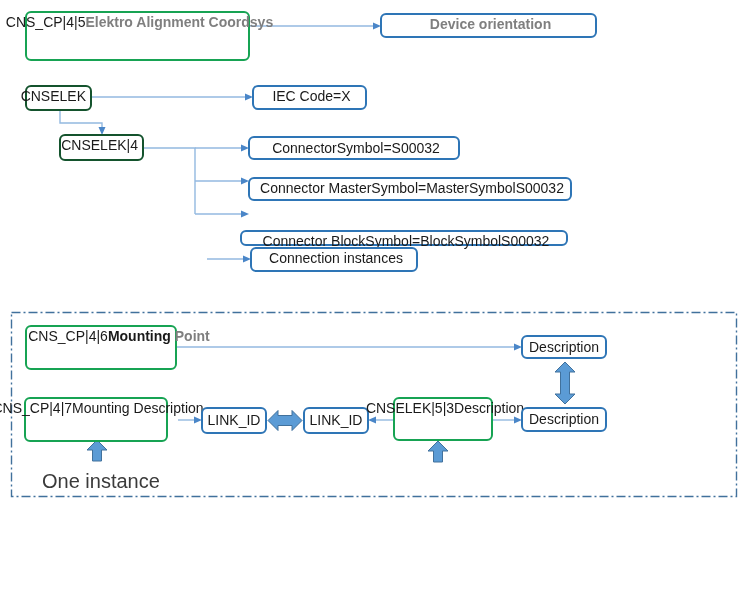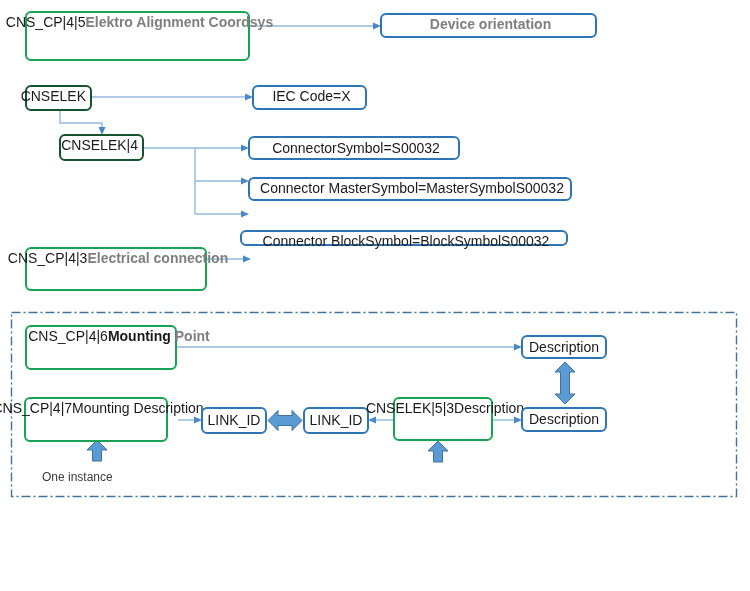--- a/index.html
+++ b/index.html
@@ -15,21 +15,21 @@
   .blue{border:2px solid #2e75b6;}
   .pad{padding-left:8px;padding-right:4px;}
   .center{align-items:center;text-align:center;}
   .l1{display:block;line-height:19px;white-space:nowrap;}
   .l2{display:block;line-height:19px;white-space:nowrap;font-weight:bold;color:#7f7f7f;}
   .l2-plain{display:block;line-height:19px;white-space:nowrap;color:#1a1a1a;font-weight:normal;}
   .mixed{display:block;line-height:19px;white-space:nowrap;}
   .mixed .black{color:#1a1a1a;font-weight:bold;}
   .mixed .gray{color:#7f7f7f;font-weight:bold;}
   .accent-gray{font-weight:bold;color:#7f7f7f;}
-  .note{position:absolute;font-size:12px;color:#3b3b3b;white-space:nowrap;}
+  .note{position:absolute;font-size:20px;color:#3b3b3b;white-space:nowrap;}
 </style>
 </head>
 <body>
 
 <div class="canvas">
 
   <svg class="overlay" viewBox="0 0 750 591">
 
     <rect x="11.5" y="312.5" width="725" height="184" fill="none" stroke="#41719c" stroke-width="1.4" stroke-dasharray="9 3 2 3"></rect>
 
@@ -95,23 +95,22 @@
   <div class="box blue pad" style="left:248px;top:136px;width:212px;height:24px;align-items:center;">
     <span class="l1">ConnectorSymbol=S00032</span>
   </div>
   <div class="box blue pad" style="left:248px;top:169px;width:324px;height:24px;margin-top:8px;">
     <span class="l1">Connector MasterSymbol=MasterSymbolS00032</span>
   </div>
   <div class="box blue pad" style="left:240px;top:202px;width:328px;height:16px;margin-top:28px;">
     <span class="l1">Connector BlockSymbol=BlockSymbolS00032</span>
   </div>
 
-  <div class="box green pad" style="left:25px;top:247px;width:182px;height:44px;">
-    <span class="l1">CNS_CP|4|3</span>
-    <span class="l2">Electrical connection</span>
+  <div class="box blue pad" style="left:250px;top:247px;width:168px;height:25px;">
+    <span class="l1">Connection instances</span>
   </div>
 
   <div class="box green pad" style="left:25px;top:325px;width:152px;height:45px;padding-left:40px;">
     <span class="l1">CNS_CP|4|6</span>
     <span class="mixed"><span class="black">Mounting </span><span class="gray">Point</span></span>
   </div>
   <div class="box blue center" style="left:521px;top:335px;width:86px;height:24px;">
     <span class="l1">Description</span>
   </div>
 

